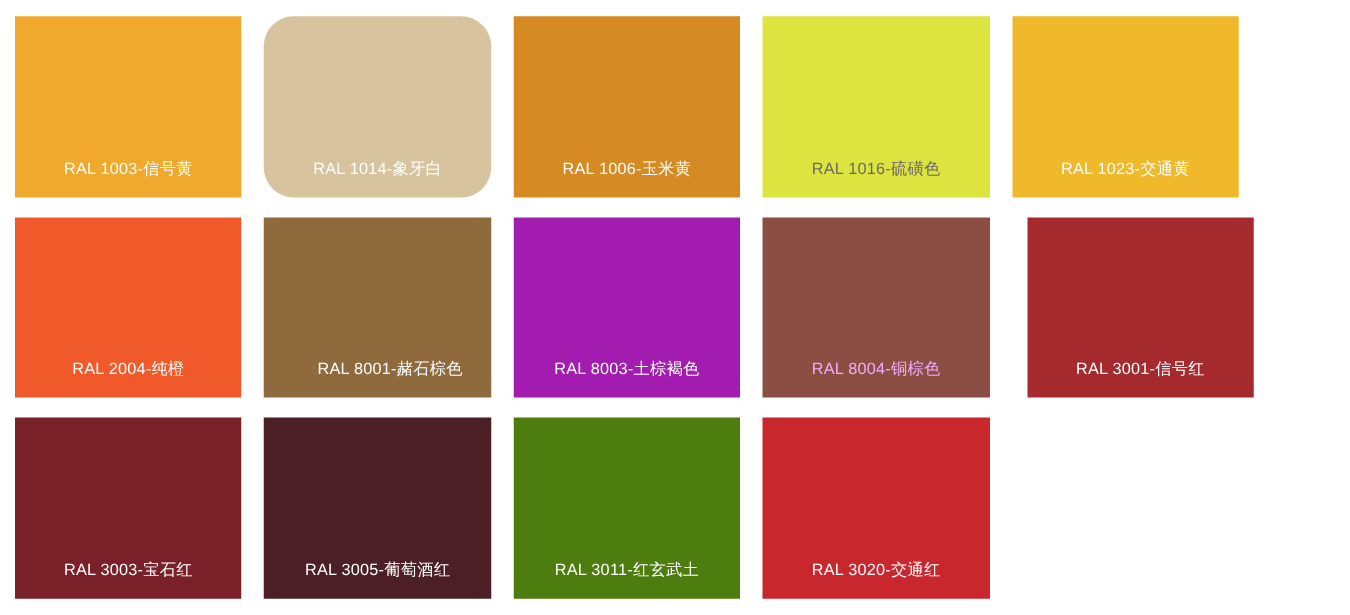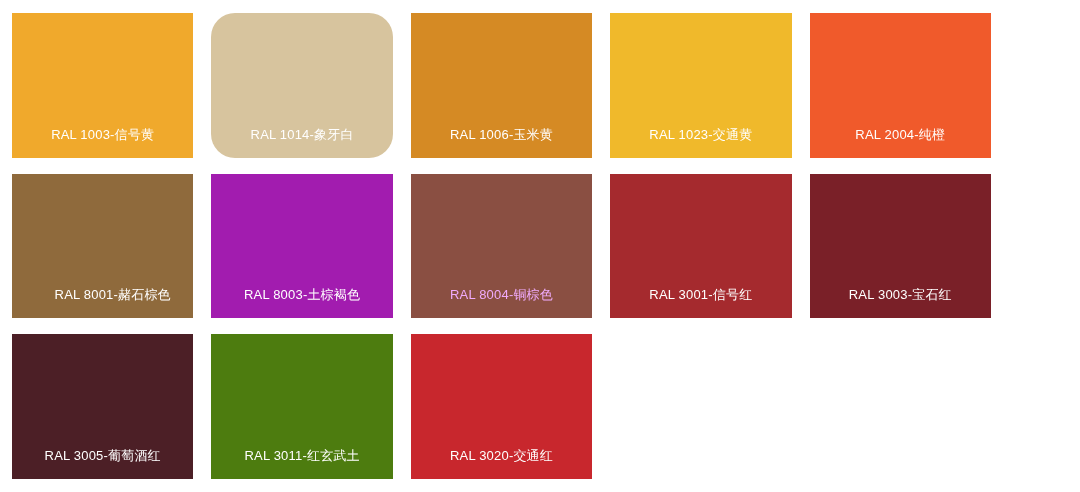--- a/index.html
+++ b/index.html
@@ -50,38 +50,41 @@
 
   <div class="swatch" style="background-color: rgb(240, 169, 44);">
     <span class="swatch-label" style="color: rgb(255, 255, 255);">RAL 1003-信号黄</span>
   </div>
   <div class="swatch" style="background-color: rgb(215, 196, 158); border-radius: 24px;">
     <span class="swatch-label" style="color: rgb(255, 255, 255);">RAL 1014-象牙白</span>
   </div>
   <div class="swatch" style="background-color: rgb(213, 138, 36);">
     <span class="swatch-label" style="color: rgb(255, 255, 255);">RAL 1006-玉米黄</span>
   </div>
+  <div class="swatch" style="background-color: rgb(221, 227, 63);">
+    <span class="swatch-label" style="color: rgb(106, 106, 106);">RAL 1016-硫磺色</span>
+  </div>
   <div class="swatch" style="background-color: rgb(240, 185, 43);">
     <span class="swatch-label" style="color: rgb(255, 255, 255);">RAL 1023-交通黄</span>
   </div>
 
   <div class="swatch" style="background-color: rgb(240, 90, 43);">
     <span class="swatch-label" style="color: rgb(255, 255, 255);">RAL 2004-纯橙</span>
   </div>
   <div class="swatch" style="background-color: rgb(143, 106, 60);">
     <span class="swatch-label" style="color: rgb(255, 255, 255); padding-left: 20px;">RAL 8001-赭石棕色</span>
   </div>
   <div class="swatch" style="background-color: #a21caf;">
     <span class="swatch-label" style="color: rgb(255, 255, 255);">RAL 8003-土棕褐色</span>
   </div>
   <div class="swatch" style="background-color: rgb(138, 79, 66);">
     <span class="swatch-label" style="color: #f0abfc;">RAL 8004-铜棕色</span>
   </div>
 
-  <div class="swatch" style="background-color: rgb(165, 42, 46);">
+  <div class="swatch" style="background-color: rgb(165, 42, 46); margin-left: 12px;">
     <span class="swatch-label" style="color: rgb(255, 255, 255);">RAL 3001-信号红</span>
   </div>
   <div class="swatch" style="background-color: rgb(122, 32, 40);">
     <span class="swatch-label" style="color: rgb(255, 255, 255);">RAL 3003-宝石红</span>
   </div>
   <div class="swatch" style="background-color: rgb(76, 31, 38);">
     <span class="swatch-label" style="color: rgb(255, 255, 255);">RAL 3005-葡萄酒红</span>
   </div>
   <div class="swatch" style="background-color: #4d7c0f;">
     <span class="swatch-label" style="color: rgb(255, 255, 255);">RAL 3011-红玄武土</span>

